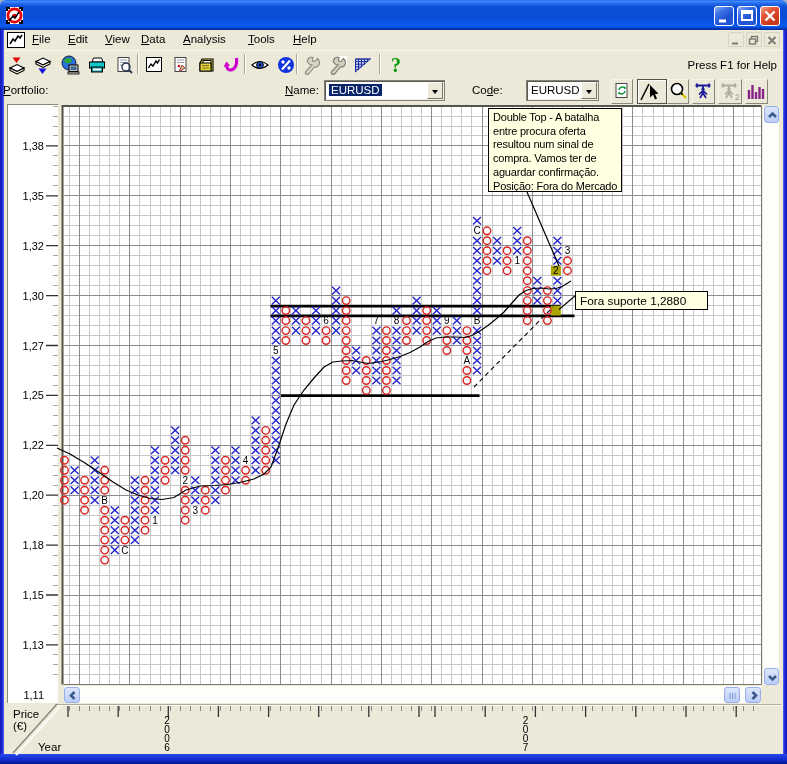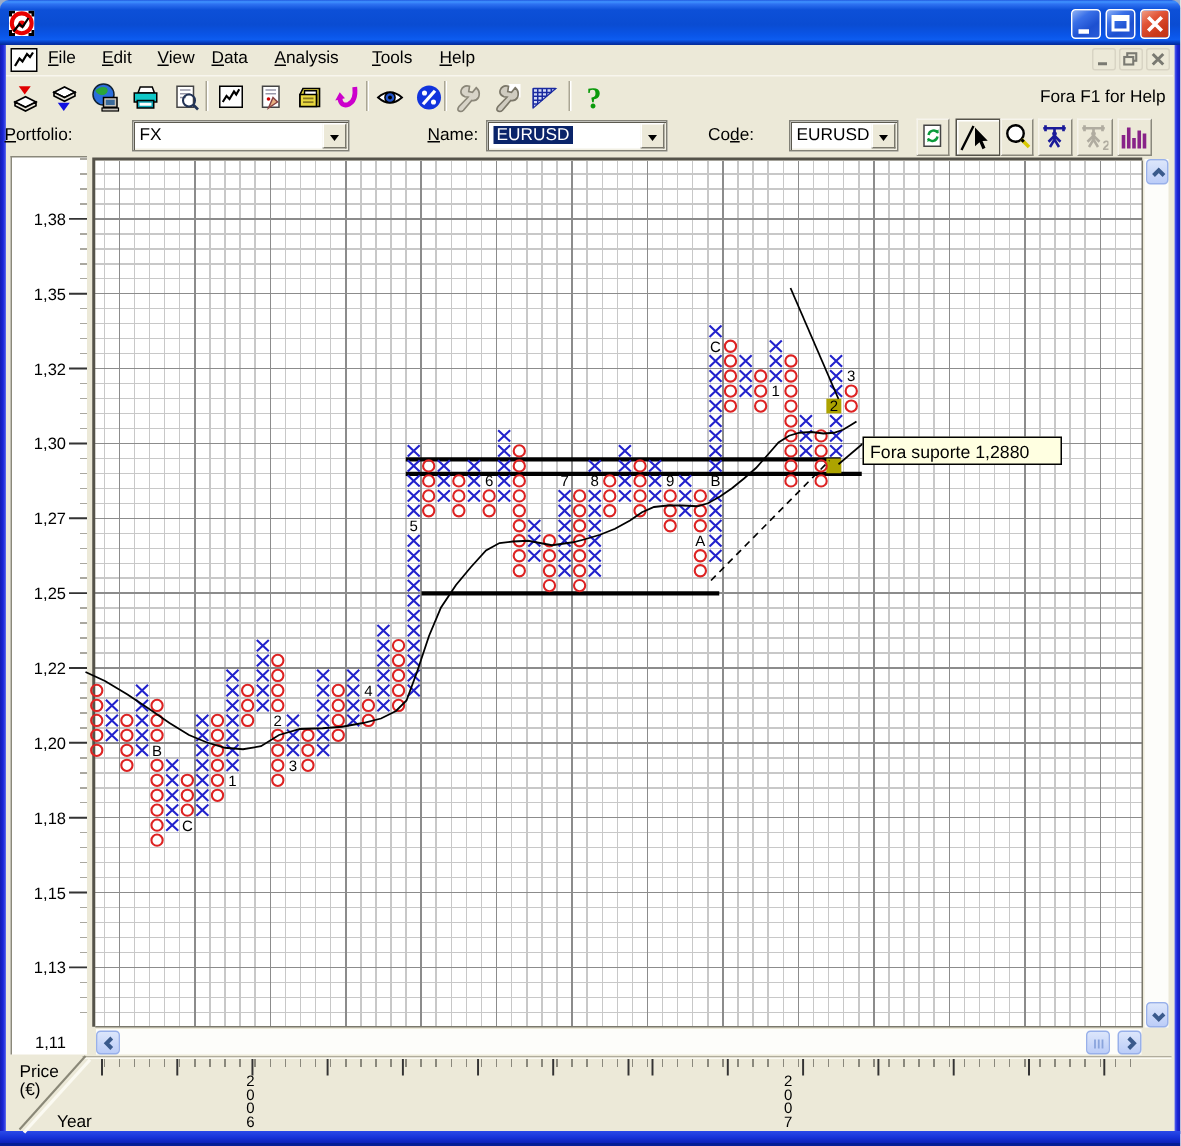--- a/index.html
+++ b/index.html
@@ -124,28 +124,24 @@
           <path d="M2.5 4 L17.5 4 L2.5 17 Z" fill="#d0d8f4" stroke="#1a2aa0" stroke-width="0.8"></path>
           <path d="M2.5 4 L17.5 4 M2.5 6.6 L14.5 6.6 M2.5 9.2 L11.5 9.2 M2.5 11.8 L8.5 11.8 M2.5 14.4 L5.5 14.4 M2.5 4 V17 M5.5 4 V14.4 M8.5 4 V11.8 M11.5 4 V9.2 M14.5 4 V6.6" stroke="#1a2aa0" stroke-width="1" fill="none"></path>
         </svg></div>
       <div class="abs ticon" style="left:382px"><svg width="20" height="20" viewBox="0 0 20 20">
           <text x="10" y="17" font-size="20" font-weight="bold" text-anchor="middle" fill="#0a9a0a" font-family="Liberation Serif,serif">?</text>
         </svg></div>
       <div class="abs tsep" style="left:133px"></div>
       <div class="abs tsep" style="left:240px"></div>
       <div class="abs tsep" style="left:292px"></div>
       <div class="abs tsep" style="left:375px"></div>
-      <div class="abs" id="f1help">Fora F1 for Help</div>
+      <div class="abs" id="f1help">Press F1 for Help</div>
     </div>
     <div class="abs" id="fieldrow">
       <div class="abs flabel" style="left:-1px"><u>P</u>ortfolio:</div>
-      <div class="abs combo" style="left:84px;width:145px">
-        <span class="txt">FX</span>
-        <span class="cbtn"></span>
-      </div>
       <div class="abs flabel" style="left:281px"><u>N</u>ame:</div>
       <div class="abs combo" style="left:320px;width:121px">
         <span class="txt" style="background:#0a246a;color:#fff;padding:0 2px">EURUSD</span>
         <span class="cbtn"></span>
       </div>
       <div class="abs flabel" style="left:468px">Co<u>d</u>e:</div>
       <div class="abs combo" style="left:522px;width:73px">
         <span class="txt">EURUSD</span>
         <span class="cbtn"></span>
       </div>
@@ -536,13 +532,14 @@
       <text x="38" y="751" font-size="11.5" fill="#000">Year</text>
       <text x="167" y="724" font-size="10" text-anchor="middle" fill="#000">2</text>
       <text x="167" y="733" font-size="10" text-anchor="middle" fill="#000">0</text>
       <text x="167" y="742" font-size="10" text-anchor="middle" fill="#000">0</text>
       <text x="167" y="751" font-size="10" text-anchor="middle" fill="#000">6</text>
       <text x="525.5" y="724" font-size="10" text-anchor="middle" fill="#000">2</text>
       <text x="525.5" y="733" font-size="10" text-anchor="middle" fill="#000">0</text>
       <text x="525.5" y="742" font-size="10" text-anchor="middle" fill="#000">0</text>
       <text x="525.5" y="751" font-size="10" text-anchor="middle" fill="#000">7</text>
     </svg>
+    <div class="abs" id="tooltip">Double Top - A batalha<br>entre procura oferta<br>resultou num sinal de<br>compra. Vamos ter de<br>aguardar confirmação.<br>Posição: Fora do Mercado</div>
     <div class="abs" id="zona">Fora suporte 1,2880</div>
   </div>
 </body></html>

